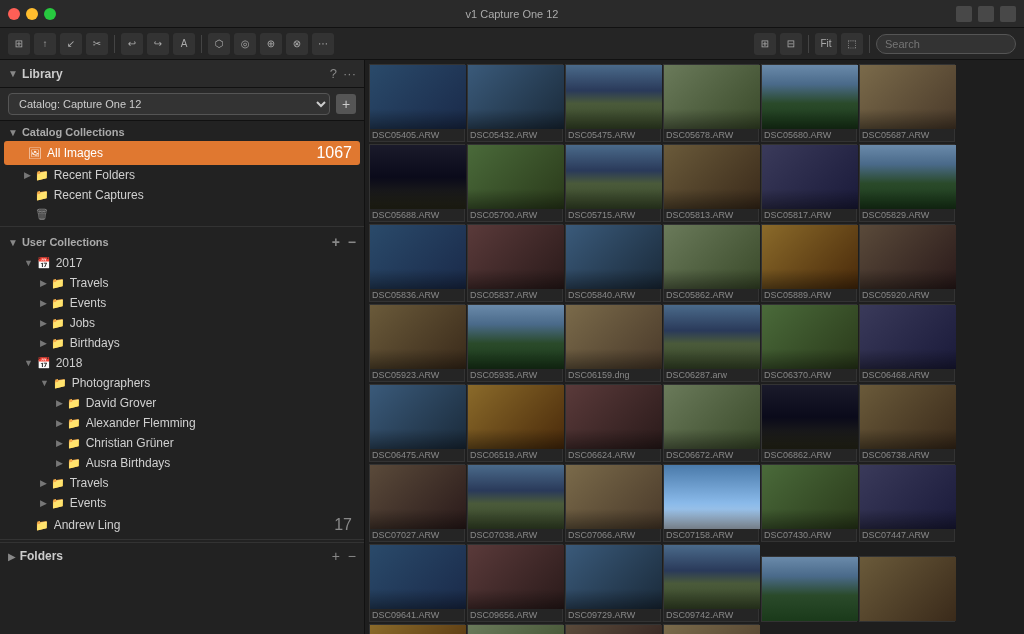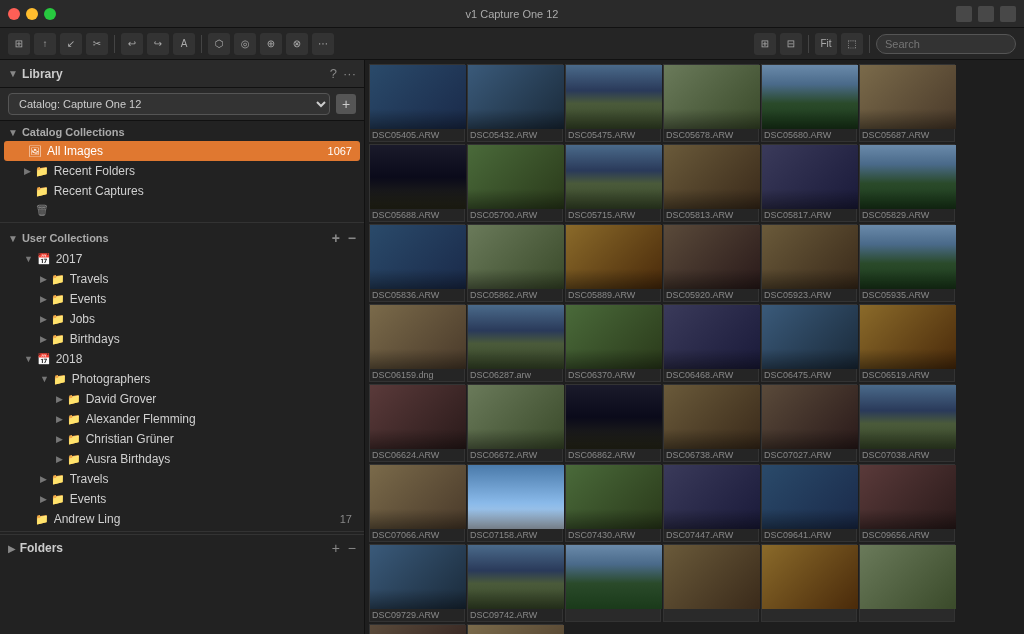--- a/index.html
+++ b/index.html
@@ -220,21 +220,21 @@
     .item-label {
       flex: 1;
       font-size: 12px;
       color: #d0d0d0;
       white-space: nowrap;
       overflow: hidden;
       text-overflow: ellipsis;
     }
     .tree-item.active .item-label { color: #fff; }
     .item-count {
-      font-size: 11px;
+      font-size: 16px;
       color: #888;
       margin-left: 4px;
     }
     .chevron {
       color: #777;
       font-size: 9px;
       margin-right: 4px;
       flex-shrink: 0;
     }
 
@@ -265,20 +265,21 @@
 
     
     .photo-grid {
       flex: 1;
       overflow-y: auto;
       padding: 4px;
       display: flex;
       flex-wrap: wrap;
       gap: 2px;
       align-content: flex-start;
+      align-items: flex-end;
     }
     .photo-grid::-webkit-scrollbar { width: 8px; }
     .photo-grid::-webkit-scrollbar-track { background: #1e1e1e; }
     .photo-grid::-webkit-scrollbar-thumb { background: #444; border-radius: 4px; }
 
     .photo-cell {
       width: 96px;
       background: #2a2a2a;
       border: 1px solid #333;
       cursor: pointer;
@@ -592,20 +593,32 @@
           </div>
           <div class="photo-label">DSC05829.ARW</div>
         </div>
         <div class="photo-cell">
           <div class="photo-thumb c3" style="position: relative;">
             <div style="position: absolute; bottom: 0px; left: 0px; right: 0px; height: 20px; background: linear-gradient(transparent, rgba(0, 0, 0, 0.4));"></div>
           </div>
           <div class="photo-label">DSC05836.ARW</div>
         </div>
         <div class="photo-cell">
+          <div class="photo-thumb c8" style="position: relative;">
+            <div style="position: absolute; bottom: 0px; left: 0px; right: 0px; height: 20px; background: linear-gradient(transparent, rgba(0, 0, 0, 0.4));"></div>
+          </div>
+          <div class="photo-label">DSC05837.ARW</div>
+        </div>
+        <div class="photo-cell">
+          <div class="photo-thumb c0" style="position: relative;">
+            <div style="position: absolute; bottom: 0px; left: 0px; right: 0px; height: 20px; background: linear-gradient(transparent, rgba(0, 0, 0, 0.4));"></div>
+          </div>
+          <div class="photo-label">DSC05840.ARW</div>
+        </div>
+        <div class="photo-cell">
           <div class="photo-thumb c1" style="position: relative;">
             <div style="position: absolute; bottom: 0px; left: 0px; right: 0px; height: 20px; background: linear-gradient(transparent, rgba(0, 0, 0, 0.4));"></div>
           </div>
           <div class="photo-label">DSC05862.ARW</div>
         </div>
         <div class="photo-cell">
           <div class="photo-thumb golden" style="position: relative;">
             <div style="position: absolute; bottom: 0px; left: 0px; right: 0px; height: 20px; background: linear-gradient(transparent, rgba(0, 0, 0, 0.4));"></div>
           </div>
           <div class="photo-label">DSC05889.ARW</div>

